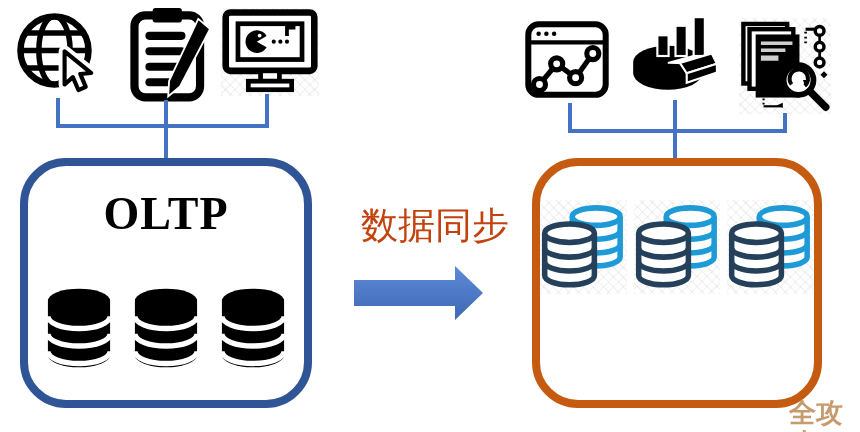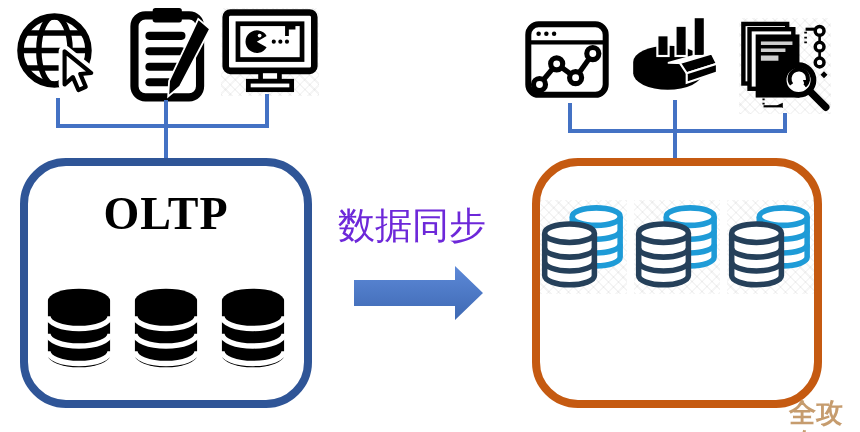--- a/index.html
+++ b/index.html
@@ -24,22 +24,22 @@
   .panel-title {
     margin-top:22px; text-align:center; color:#000;
     font:bold 46px/1.15 "Liberation Serif","DejaVu Serif",serif; letter-spacing:1px;
   }
   .db-row { display:flex; justify-content:center; align-items:flex-start; }
   .oltp .db-row { gap:19px; margin-top:46px; }
   .olap .db-row { gap:7px; margin-top:34px; }
   .db-oltp { width:68px; height:82px; }
   .db-olap { width:86px; height:92px; padding:1px; }
   .sync-label {
-    position:absolute; left:338px; top:206px; width:194px; 
-    color:#6d28d9; font-size:37px; line-height:1.1;
+    position:absolute; left:338px; top:206px; width:194px; text-align:center;
+    color:#c2410c; font-size:37px; line-height:1.1;
     font-family:"DejaVu Sans","Liberation Sans",sans-serif;
   }
   .sync-arrow { position:absolute; left:354px; top:265px; width:130px; height:56px; }
   .watermark {
     position:absolute; left:789px; top:398px; z-index:6;
     color:#C69C6E; font:bold 27px/1.1 "DejaVu Sans",sans-serif; letter-spacing:0px;
   }
 </style>
 </head>
 <body>

